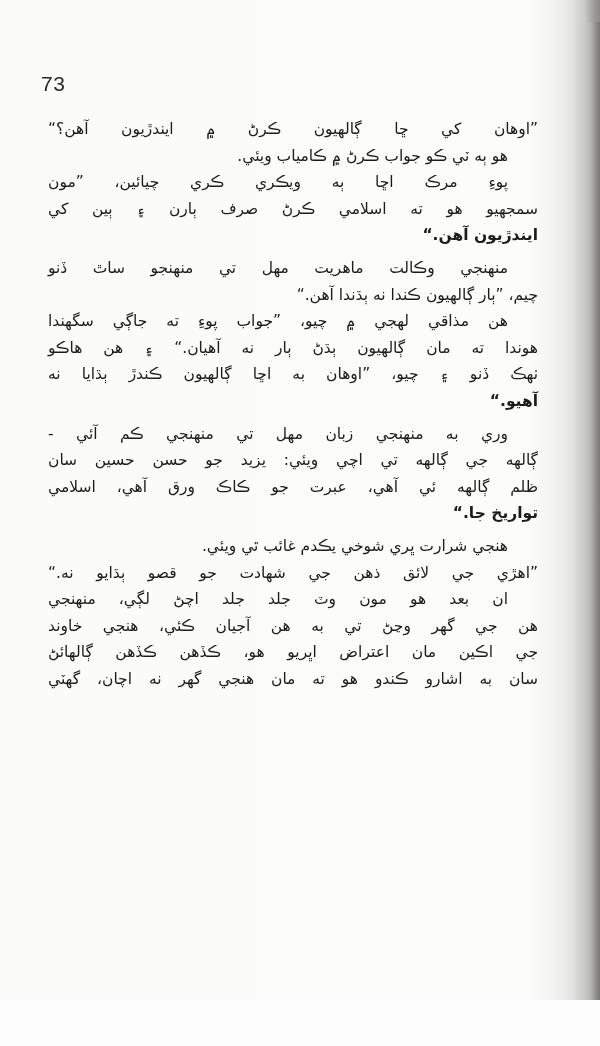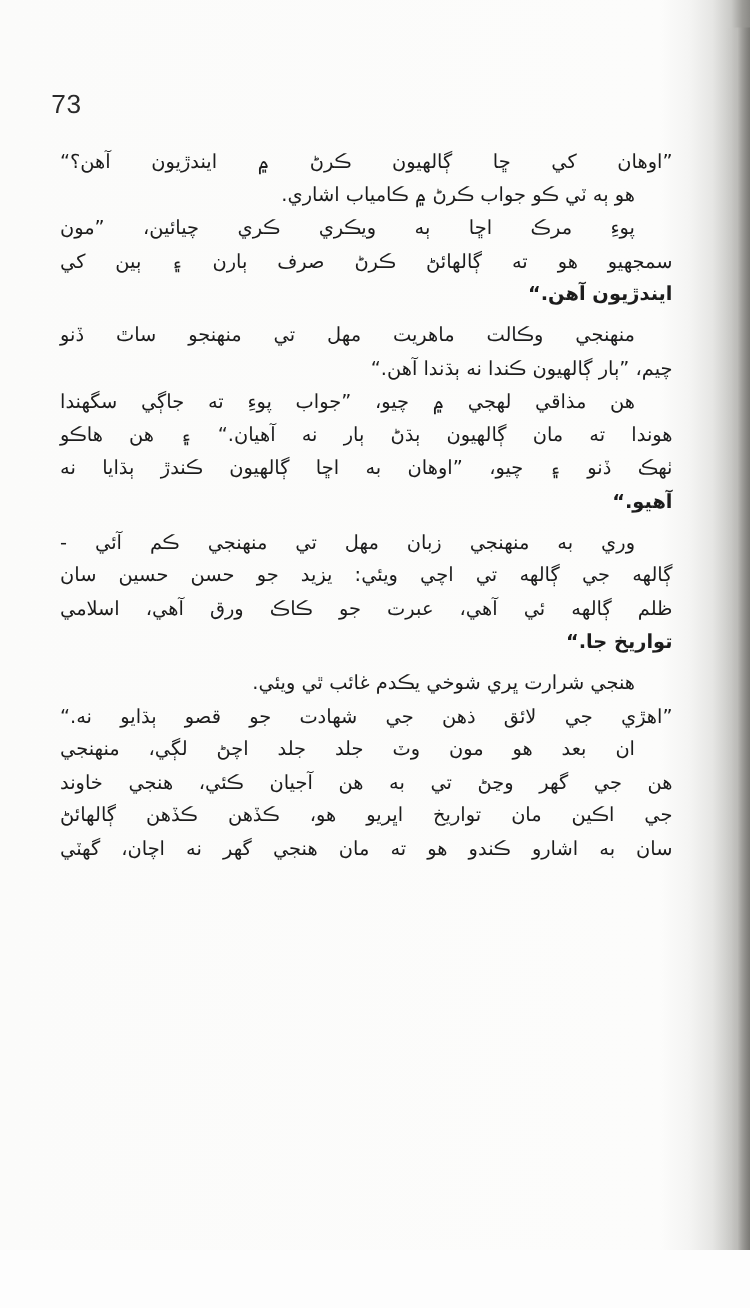--- a/index.html
+++ b/index.html
@@ -84,26 +84,26 @@
 
 <div class="page">
   <div class="binding-edge"></div>
 
   <div class="page-number">73</div>
 
   <div class="text-block">
 
     <div>
       <span class="line">”اوهان کي ڇا ڳالهيون ڪرڻ ۾ ايندڙيون آهن؟“</span>
-      <span class="line first-indent end">هو ٻه ٽي ڪو جواب ڪرڻ ۾ ڪامياب اشاري.</span>
+      <span class="line first-indent end">هو ٻه ٽي ڪو جواب ڪرڻ ۾ ڪامياب ويئي.</span>
     </div>
 
     <div>
       <span class="line first-indent">پوءِ مرڪ اڇا ٻه ويڪري ڪري چيائين، ”مون</span>
-      <span class="line">سمجهيو هو ته ڳالهائڻ ڪرڻ صرف ٻارن ۽ ٻين کي</span>
+      <span class="line">سمجهيو هو ته اسلامي ڪرڻ صرف ٻارن ۽ ٻين کي</span>
       <span class="line short">ايندڙيون آهن.“</span>
     </div>
 
     <div class="para-gap"></div>
 
     <div>
       <span class="line first-indent">منهنجي وڪالت ماهريت مهل تي منهنجو ساٿ ڏنو</span>
       <span class="line end">چيم، ”ٻار ڳالهيون ڪندا نه ٻڌندا آهن.“</span>
     </div>
 
@@ -127,19 +127,19 @@
 
     <div>
       <span class="line first-indent end">هنجي شرارت ڀري شوخي يڪدم غائب ٿي ويئي.</span>
       <span class="line">”اهڙي جي لائق ذهن جي شهادت جو قصو ٻڌايو نه.“</span>
     </div>
 
 
     <div>
       <span class="line first-indent">ان بعد هو مون وٽ جلد جلد اچڻ لڳي، منهنجي</span>
       <span class="line">هن جي گهر وڃڻ تي به هن آجيان ڪئي، هنجي خاوند</span>
-      <span class="line">جي اڪين مان تواريخ اڀريو هو، ڪڏهن ڪڏهن ڳالهائڻ</span>
+      <span class="line">جي اڪين مان اعتراض اڀريو هو، ڪڏهن ڪڏهن ڳالهائڻ</span>
       <span class="line">سان به اشارو ڪندو هو ته مان هنجي گهر نه اچان، گهٽي</span>
     </div>
 
   </div>
 </div>
 <div class="page-bottom"></div>
 
 </body></html>

